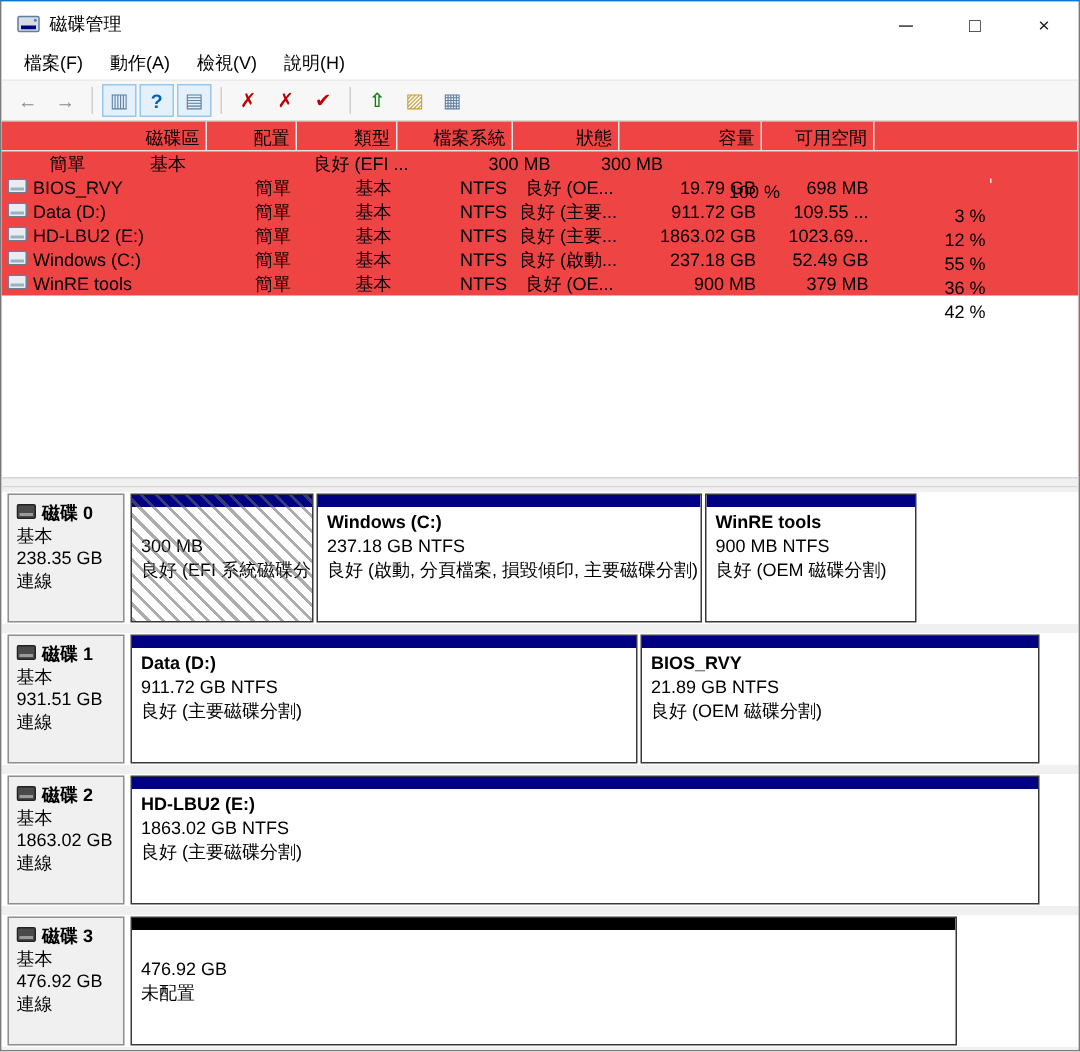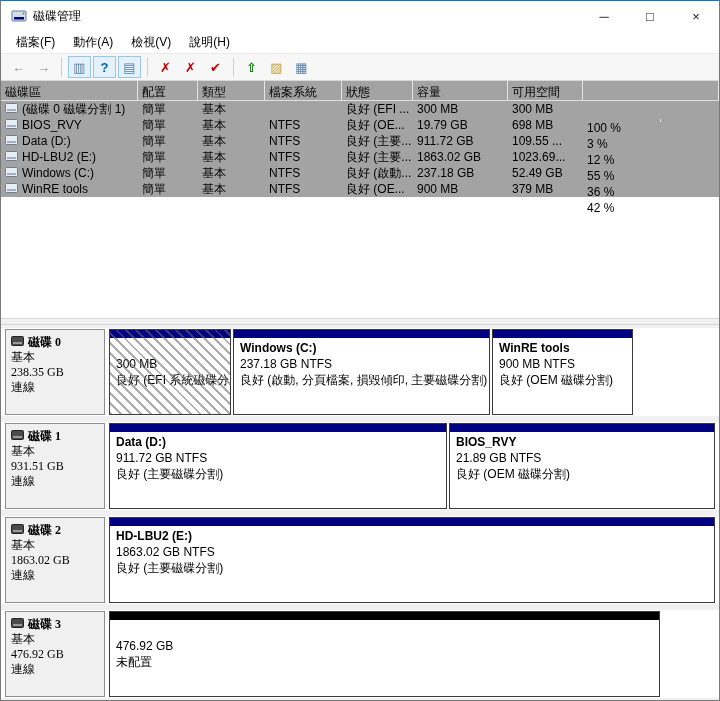--- a/index.html
+++ b/index.html
@@ -22,37 +22,37 @@
   
   .toolbar { height: 28px; display: flex; align-items: center; padding-left: 6px; gap: 2px; background: #f7f7f7; border-top: 1px solid #ececec; border-bottom: 1px solid #d9d9d9; flex: 0 0 auto; }
   .tb-btn { width: 23px; height: 22px; display: flex; align-items: center; justify-content: center; font-size: 13px; border: 1px solid transparent; }
   .tb-btn.toggled { border: 1px solid #98c7ee; background: #e4f1fb; }
   .tb-sep { width: 1px; height: 18px; background: #cfcfcf; margin: 0 4px; }
   .gray { color: #8a8a8a; } .blue { color: #0063b1; font-weight: bold; }
   .red { color: #c00000; font-weight: bold; } .green { color: #107c10; font-weight: bold; }
   .gold { color: #c8a238; } .steel { color: #5c7fa3; }
 
   
-  .list { background: #a3a3a3; flex: 0 0 auto; }
+  .list { background: #ef4444; flex: 0 0 auto; text-align: right; }
   .lv-header { display: flex; height: 20px; border-bottom: 1px solid #e0e0e0; }
   .lv-h { padding: 3px 4px 0; border-right: 1px solid #e5e5e5; white-space: nowrap; overflow: hidden; }
   .lv-row { display: flex; height: 16px; align-items: center; }
   .lv-c { padding: 0 4px; white-space: nowrap; overflow: hidden; height: 16px; line-height: 16px; }
   .c0 { width: 137px; } .c1 { width: 60px; } .c2 { width: 67px; } .c3 { width: 77px; }
   .c4 { width: 71px; } .c5 { width: 95px; } .c6 { width: 75px; } .c7 { width: 78px; margin-top: 38px; } .c8 { flex: 1; }
   .vol-cell { display: flex; align-items: center; gap: 4px; }
   .list-filler { height: 121px; background: #fff; }
 
   
   .splitter { height: 7px; background: #f0f0f0; border-top: 1px solid #d7d7d7; border-bottom: 1px solid #d7d7d7; flex: 0 0 auto; }
 
   
   .graph { flex: 1; background: #f0f0f0; padding-top: 3px; overflow: hidden; }
   .disk-row { height: 88px; background: #fff; margin-bottom: 6px; display: flex; }
-  .disk-label { width: 100px; margin: 1px 0 1px 4px; border: 1px solid #8f8f8f; background: #f0f0f0; padding: 4px 5px 0; font-family: Liberation Serif, serif; }
+  .disk-label { width: 78px; margin: 1px 0 1px 4px; border: 1px solid #8f8f8f; background: #f0f0f0; padding: 4px 5px 0; }
   .disk-name { font-weight: bold; display: flex; align-items: center; gap: 4px; height: 16px; }
   .disk-line { line-height: 15px; white-space: nowrap; overflow: hidden; }
   .parts { display: flex; margin: 1px 0 1px 4px; }
   .part { position: relative; border: 1px solid #3a3a3a; background: #fff; margin-right: 2px; overflow: hidden; }
   .band { height: 8px; background: #000082; }
   .part.black .band { background: #000000; }
   .pt { padding: 3px 6px 0; font-weight: bold; height: 18px; white-space: nowrap; overflow: hidden; }
   .pl { padding: 0 6px; height: 16px; line-height: 16px; white-space: nowrap; overflow: hidden; }
   .part.selected::after { content: ""; position: absolute; inset: 0; pointer-events: none;
     background: repeating-linear-gradient(45deg, rgba(105,105,105,.55) 0 2px, transparent 2px 7px); }
@@ -112,27 +112,20 @@
       <div class="lv-h c2">類型</div>
       <div class="lv-h c3">檔案系統</div>
       <div class="lv-h c4">狀態</div>
       <div class="lv-h c5">容量</div>
       <div class="lv-h c6">可用空間</div>
       <div class="lv-h c7">可用百分比</div>
       <div class="lv-h c8"></div>
     </div>
 
     <div class="lv-row">
-      <div class="lv-c c0 vol-cell">
-          <span><svg width="13" height="10" viewBox="0 0 13 10">
-              <rect x="0.5" y="0.5" width="12" height="9" rx="1" fill="#e8edf1" stroke="#6b7f93"></rect>
-              <rect x="2" y="6" width="9" height="2" fill="#9cb0c4"></rect>
-            </svg></span>
-          <span>(磁碟 0 磁碟分割 1)</span>
-        </div>
       <div class="lv-c c1">簡單</div>
       <div class="lv-c c2">基本</div>
       <div class="lv-c c3"></div>
       <div class="lv-c c4">良好 (EFI ...</div>
       <div class="lv-c c5">300 MB</div>
       <div class="lv-c c6">300 MB</div>
       <div class="lv-c c7">100 %</div>
     </div>
     <div class="lv-row">
       <div class="lv-c c0 vol-cell">

